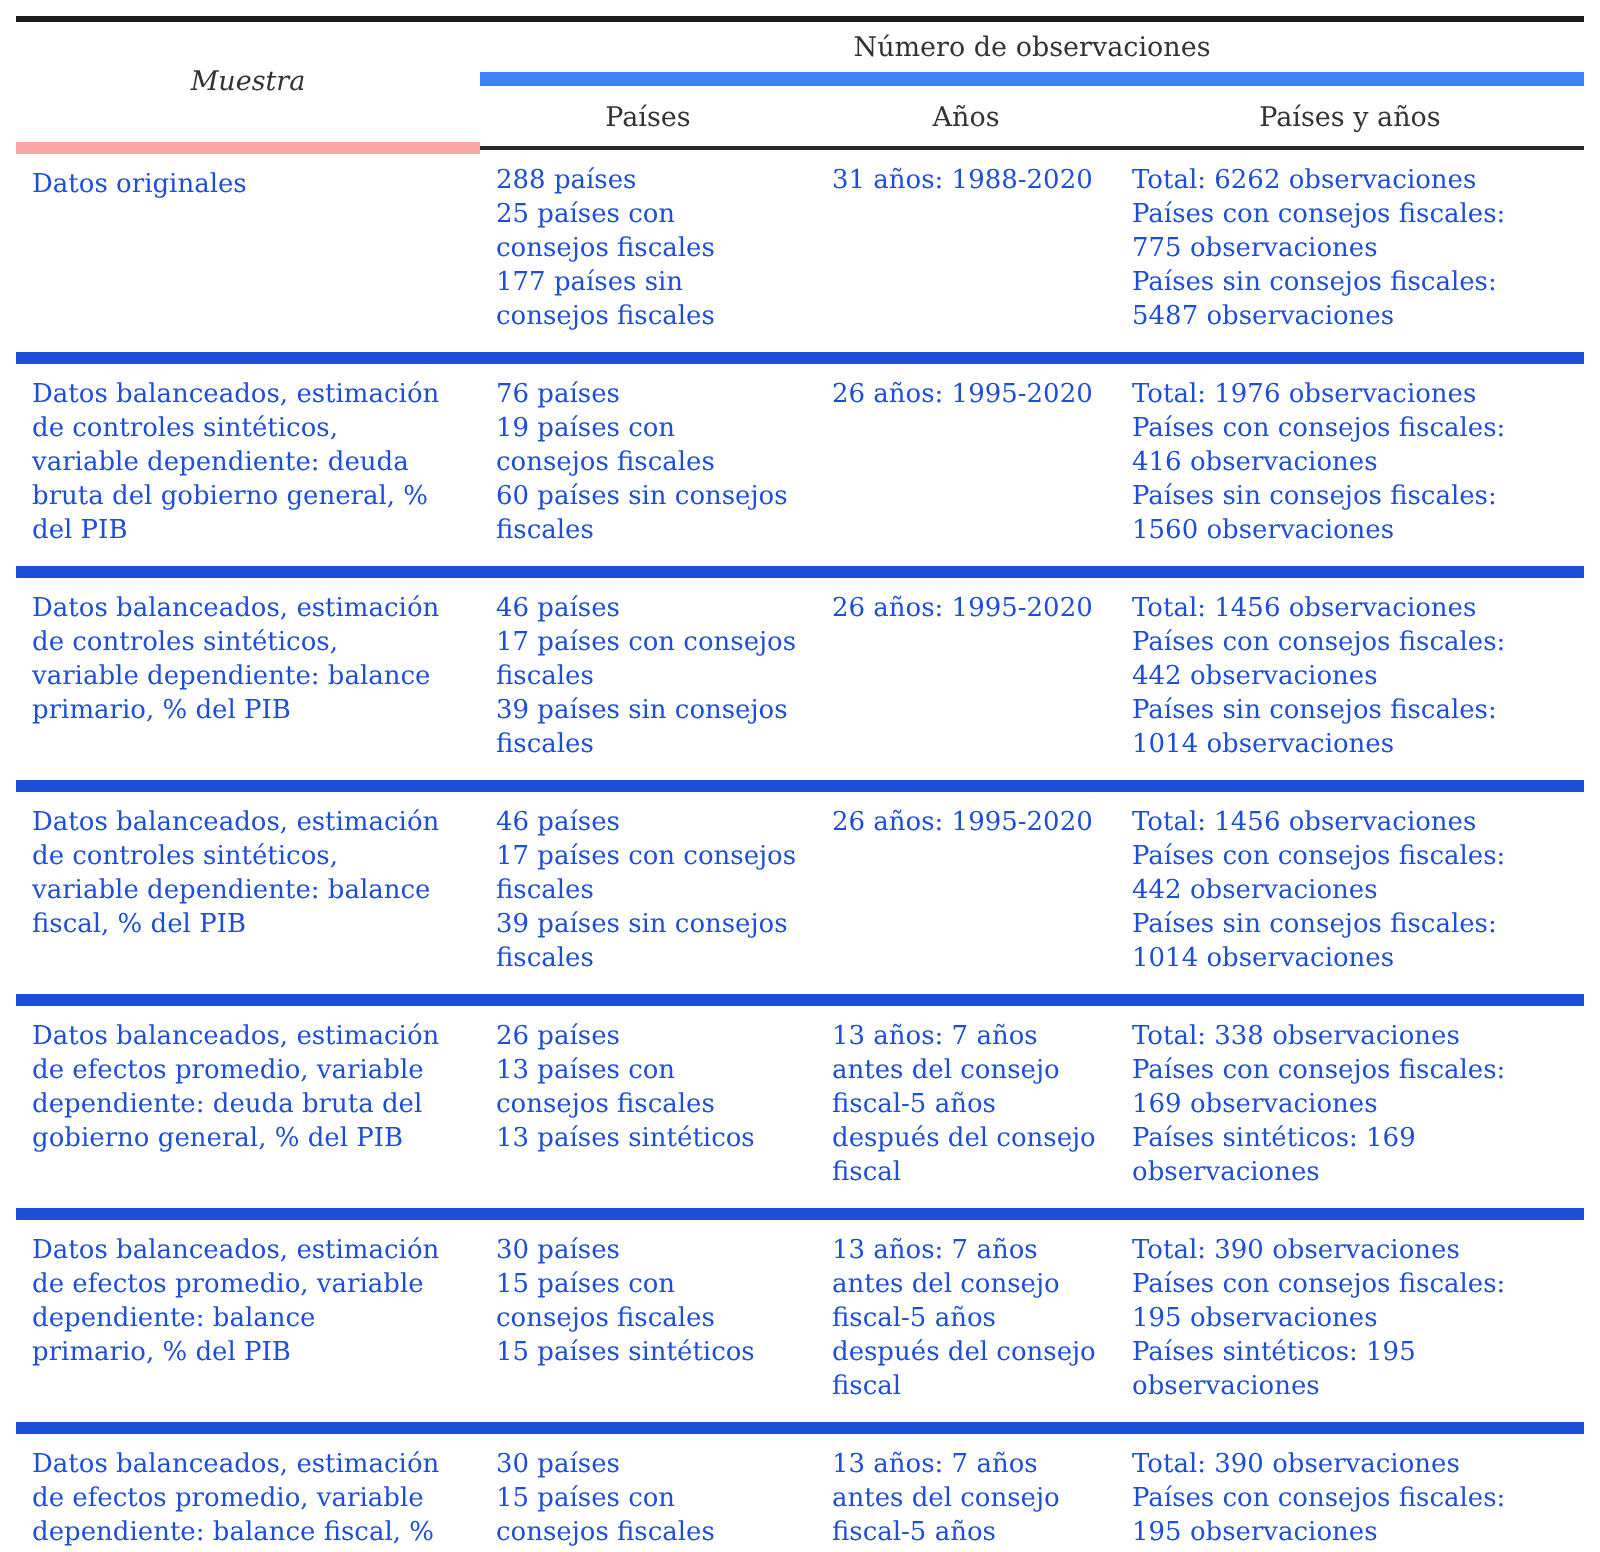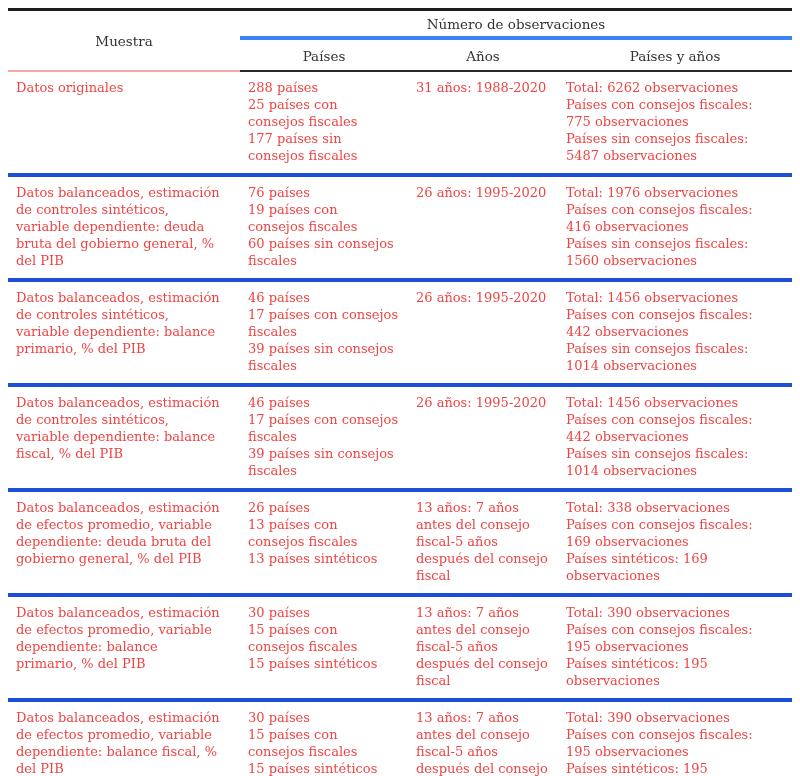--- a/index.html
+++ b/index.html
@@ -28,43 +28,44 @@
 
   thead th {
     font-weight: normal;
     font-size: 13.5px;
     text-align: center;
     vertical-align: middle;
     padding: 4px 6px;
     color: #333333;
   }
   th.h-muestra {
-    border-bottom: 2px solid #fca5a5;
+    border-bottom: 6px solid #fca5a5;
+    font-style: italic;
   }
   th.h-group {
-    border-bottom: 4px solid #3b82f6;
+    border-bottom: 7px solid #3b82f6;
     padding-top: 5px;
     padding-bottom: 4px;
   }
   th.h-sub {
     border-bottom: 2px solid #2a2a2a;
     padding-top: 8px;
     padding-bottom: 6px;
   }
   tbody td {
     vertical-align: top;
     text-align: left;
     font-size: 13px;
     line-height: 17px;
     padding: 7px 8px 9px 8px;
     white-space: pre-line;
-    color: #ef4444;
+    color: #1d4ed8;
   }
   tbody tr + tr td {
-    border-top: 4px solid #1d4ed8;
+    border-top: 6px solid #1d4ed8;
     margin-top: 20px;
   }
 </style>
 </head>
 <body>
 
 <div class="page">
   <table class="obs-table">
     <colgroup>
       <col class="c-muestra">

